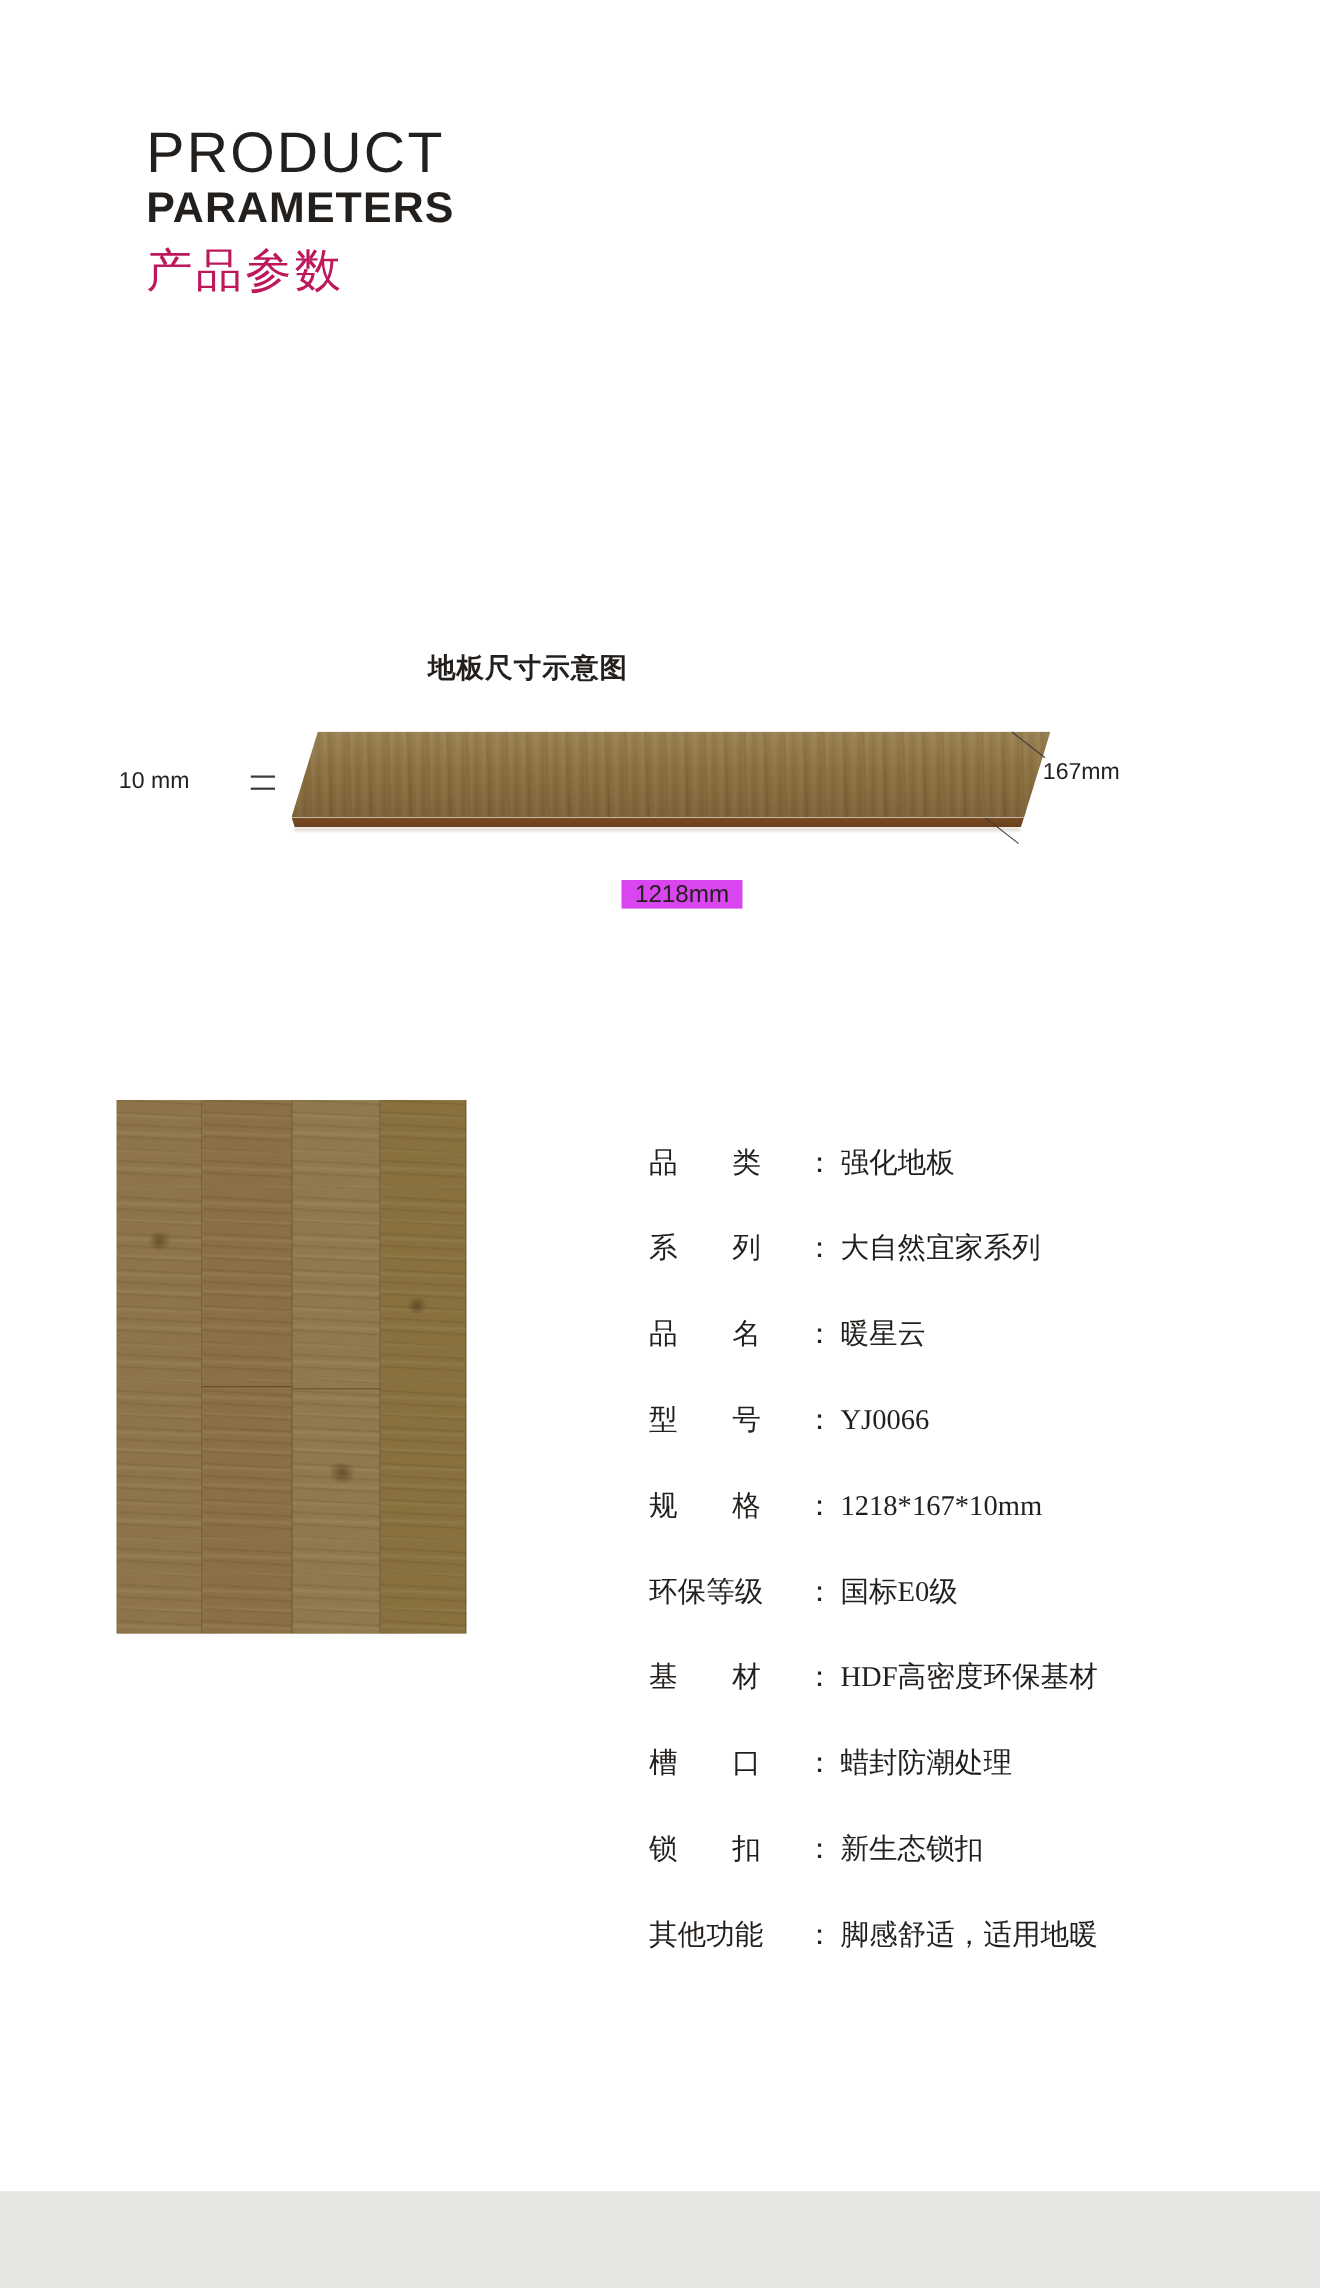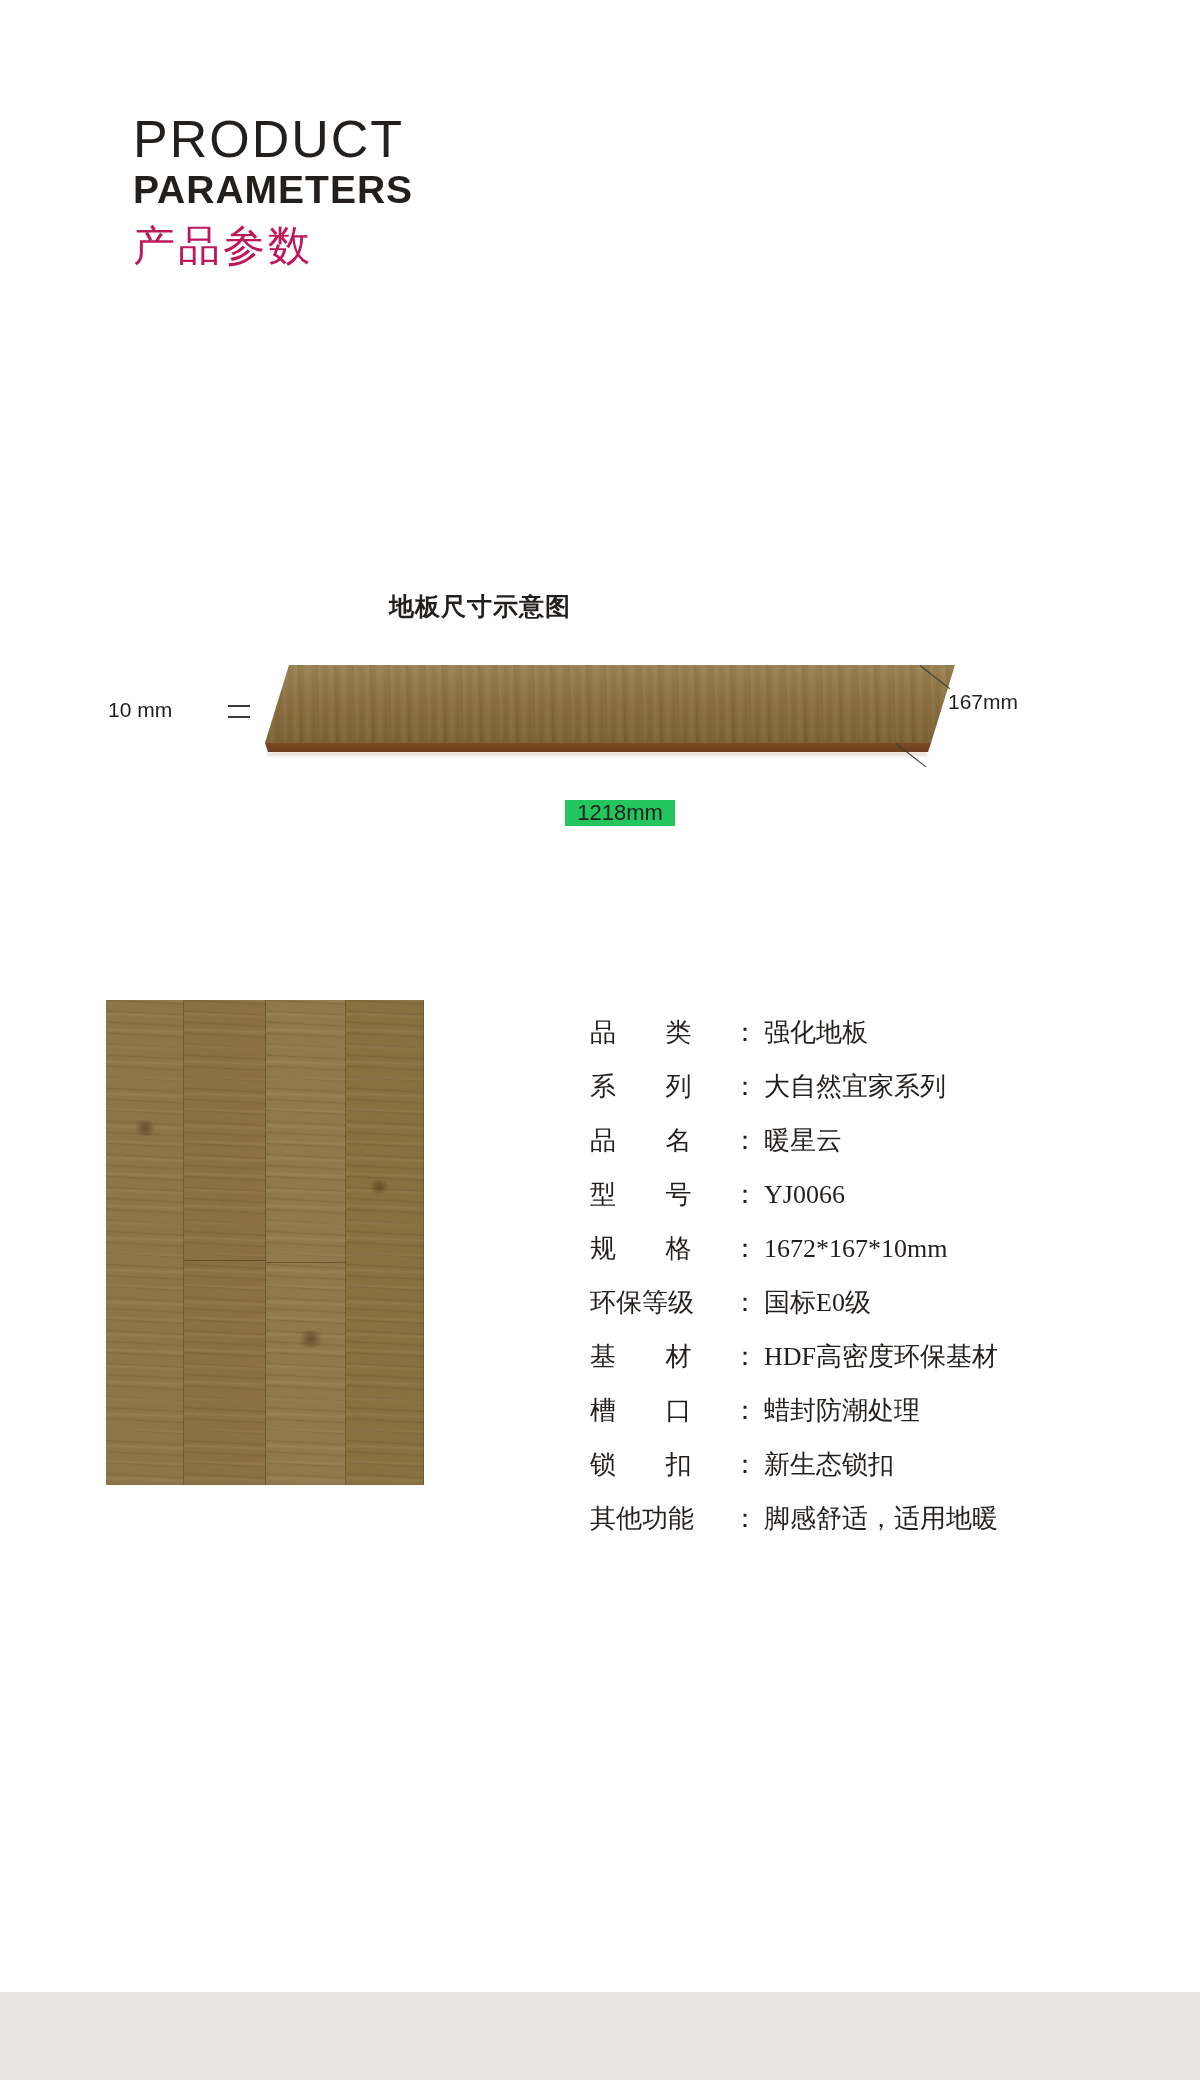--- a/index.html
+++ b/index.html
@@ -219,21 +219,21 @@
     left: 0;
     top: 0;
     width: 760px;
     text-align: center;
     font-size: 22px;
     color: #231f1c;
     background: #ffffff;
     padding: 0;
   }
   .dim-bottom .txt span {
-    background: #22c55e;
+    background: #d946ef;
     padding: 0 12px;
     display: inline-block;
     line-height: 26px;
   }
 
   
   .swatch {
     position: absolute;
     left: 106px;
     top: 1000px;
@@ -289,20 +289,21 @@
     font-family: "DejaVu Sans", sans-serif;
   }
   .spec-label {
     font-size: 26px;
     color: #231f1c;
     width: 142px;
     flex: 0 0 142px;
     letter-spacing: 0px;
     white-space: pre;
     font-family: "DejaVu Sans", sans-serif;
+    margin-top: 24px;
   }
   .spec-colon {
     font-size: 26px;
     color: #231f1c;
     flex: 0 0 auto;
     margin-right: 6px;
   }
   .spec-value {
     font-size: 26px;
     color: #231f1c;
@@ -386,21 +387,21 @@
       <span class="spec-value">暖星云</span>
     </div>
     <div class="spec-row">
       <span class="spec-label">型      号</span>
       <span class="spec-colon">：</span>
       <span class="spec-value">YJ0066</span>
     </div>
     <div class="spec-row">
       <span class="spec-label">规      格</span>
       <span class="spec-colon">：</span>
-      <span class="spec-value">1672*167*10mm</span>
+      <span class="spec-value">1218*167*10mm</span>
     </div>
     <div class="spec-row">
       <span class="spec-label">环保等级</span>
       <span class="spec-colon">：</span>
       <span class="spec-value">国标E0级</span>
     </div>
     <div class="spec-row">
       <span class="spec-label">基      材</span>
       <span class="spec-colon">：</span>
       <span class="spec-value">HDF高密度环保基材</span>

